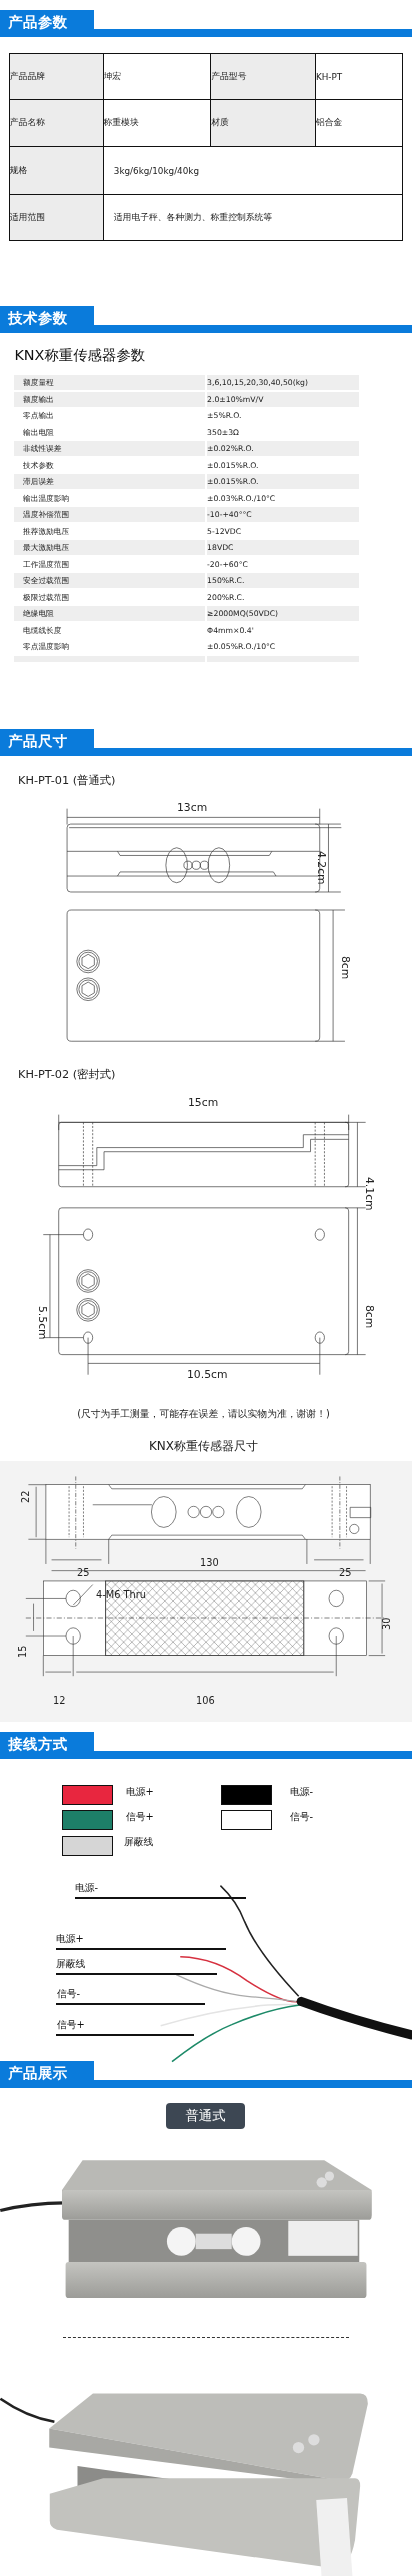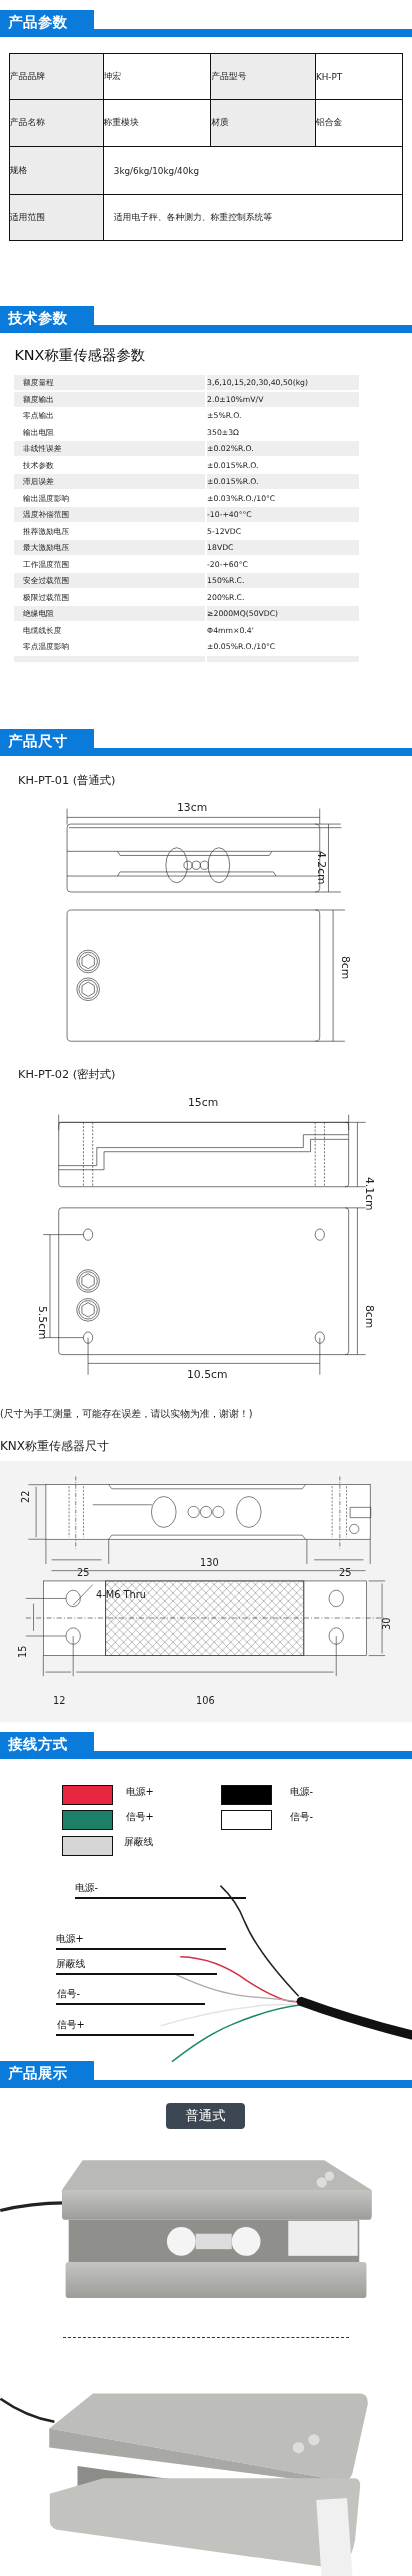--- a/index.html
+++ b/index.html
@@ -18,21 +18,21 @@
 
   .spec-title { position: absolute; left: 14.4px; top: 346px; font-size: 14.4px; color: #111; }
   .spec { position: absolute; left: 14px; top: 375px; width: 383px; }
   .spec .row { height: 16.5px; display: flex; }
   .spec .row .c1 { width: 191px; margin-right: 2.1px; padding-left: 9px; font-size: 7.7px; line-height: 15px; height: 15px; }
   .spec .row .c2 { width: 152px; font-size: 7.7px; line-height: 15px; height: 15px; }
   .spec .row.shade .c1, .spec .row.shade .c2 { background: #eeeeee; }
 
   .sub-title { position: absolute; font-size: 11.3px; color: #222; }
   .dim-label { position: absolute; font-size: 10.8px; color: #222; }
-  .note { position: absolute; left: 0; width: 407px; font-size: 9.8px; color: #222; }
+  .note { position: absolute; left: 0; width: 407px; text-align: center; font-size: 9.8px; color: #222; }
 
   .legend-swatch { position: absolute; width: 51px; height: 20px; border: 1px solid #111; }
   .legend-label { position: absolute; font-size: 9.8px; color: #111; }
   .wire-label { position: absolute; font-size: 9.8px; color: #111; }
   .wire-line { position: absolute; height: 1.5px; background: #111; }
 
   .badge { position: absolute; left: 166px; width: 79px; height: 26px; background: #3d4753; border-radius: 4.1px; color: #fff; font-size: 13.4px; text-align: center; line-height: 26px; }
   .dash { position: absolute; left: 63px; width: 286px; border-top: 1.5px dashed #333; }
   svg { position: absolute; overflow: visible; }
 </style>

